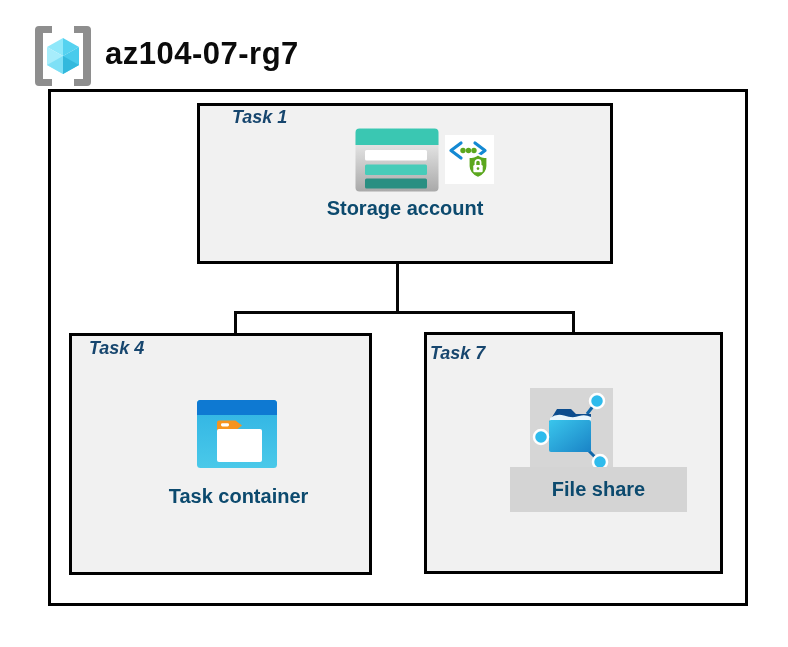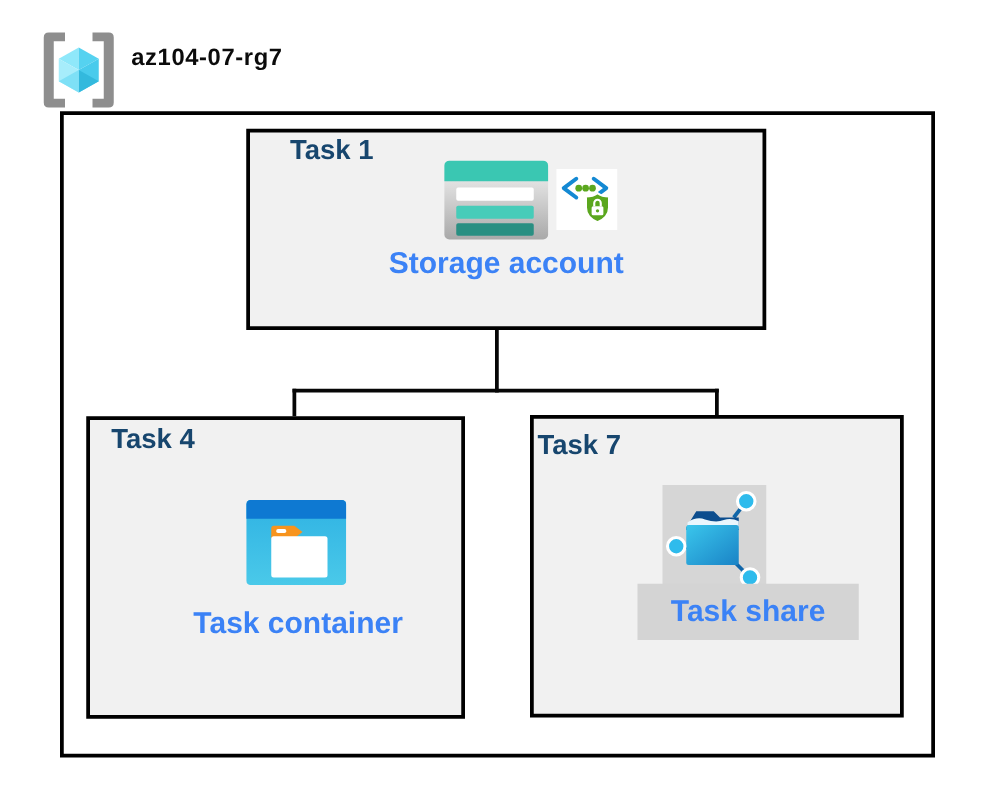--- a/index.html
+++ b/index.html
@@ -2,33 +2,33 @@
 <html><head>
 <meta charset="utf-8">
 <style>
   html,body{margin:0;padding:0;background:#fff;}
   .stage{
     position:relative;width:788px;height:647px;background:#ffffff;
     font-family:"Liberation Sans", sans-serif;overflow:hidden;
   }
   .abs{position:absolute;}
   
-  .rg-title{left:105px;top:36px;font-size:19px;font-weight:bold;color:#0b0b0b;letter-spacing:0.5px;}
+  .rg-title{left:105px;top:36px;font-size:31px;font-weight:bold;color:#0b0b0b;letter-spacing:0.5px;}
   
   .outer-box{left:48px;top:89px;width:700px;height:517px;border:3px solid #000;background:#ffffff;box-sizing:border-box;}
   
   .task-box{border:3px solid #000;background:#f1f1f1;box-sizing:border-box;}
   .task1{left:197px;top:103px;width:416px;height:161px;}
   .task2{left:69px;top:333px;width:303px;height:242px;}
   .task3{left:424px;top:332px;width:299px;height:242px;}
-  .task-label{font-size:22px;font-weight:bold;color:#17466e;}
+  .task-label{font-size:18px;font-weight:bold;color:#17466e;font-style:italic;}
   .t1-label{left:232px;top:107px;}
   .t2-label{left:89px;top:338px;}
   .t3-label{left:430px;top:343px;}
-  .resource-label{font-size:24px;font-weight:bold;color:#3b82f6;text-align:center;}
+  .resource-label{font-size:20px;font-weight:bold;color:#0c4a6e;text-align:center;}
   .storage-label{left:197px;top:197px;width:416px;}
   .blob-label{left:90px;top:485px;width:297px;}
   .fileshare-bg{left:510px;top:467px;width:177px;height:45px;background:#d4d4d4;}
   .fileshare-label{left:510px;top:467px;width:177px;line-height:45px;height:45px;}
   .icon-gray-bg{left:530px;top:388px;width:83px;height:82px;background:#d6d6d6;}
   
   .line{background:#060606;}
   .line-v1{left:396px;top:234px;width:3px;height:80px;}
   .line-h{left:234px;top:311px;width:341px;height:3px;}
   .line-v2{left:234px;top:311px;width:3px;height:80px;}
@@ -132,15 +132,15 @@
     <line x1="70" y1="74" x2="58" y2="62" stroke="#1066a9" stroke-width="3"></line>
     <path d="M19,34 l8,-13 h14 l5,5 h15 v10 H19 z" fill="#0c4d8e"></path>
     <path d="M20,30 q7,-5 14,-2.5 q9,3 15,0.5 q6,-2 12,1 v6 H20 z" fill="#e9f6fd"></path>
     <rect x="19" y="32" width="42" height="32" rx="2" fill="url(#fs1)"></rect>
     <circle cx="67" cy="13" r="7" fill="#2fbbec" stroke="#ffffff" stroke-width="2.5"></circle>
     <circle cx="11" cy="49" r="7" fill="#2fbbec" stroke="#ffffff" stroke-width="2.5"></circle>
     <circle cx="70" cy="74" r="7" fill="#2fbbec" stroke="#ffffff" stroke-width="2.5"></circle>
   </svg>
 
   <div class="abs fileshare-bg"></div>
-  <div class="abs resource-label fileshare-label">Task share</div>
+  <div class="abs resource-label fileshare-label">File share</div>
 
 </div>
 
 </body></html>

